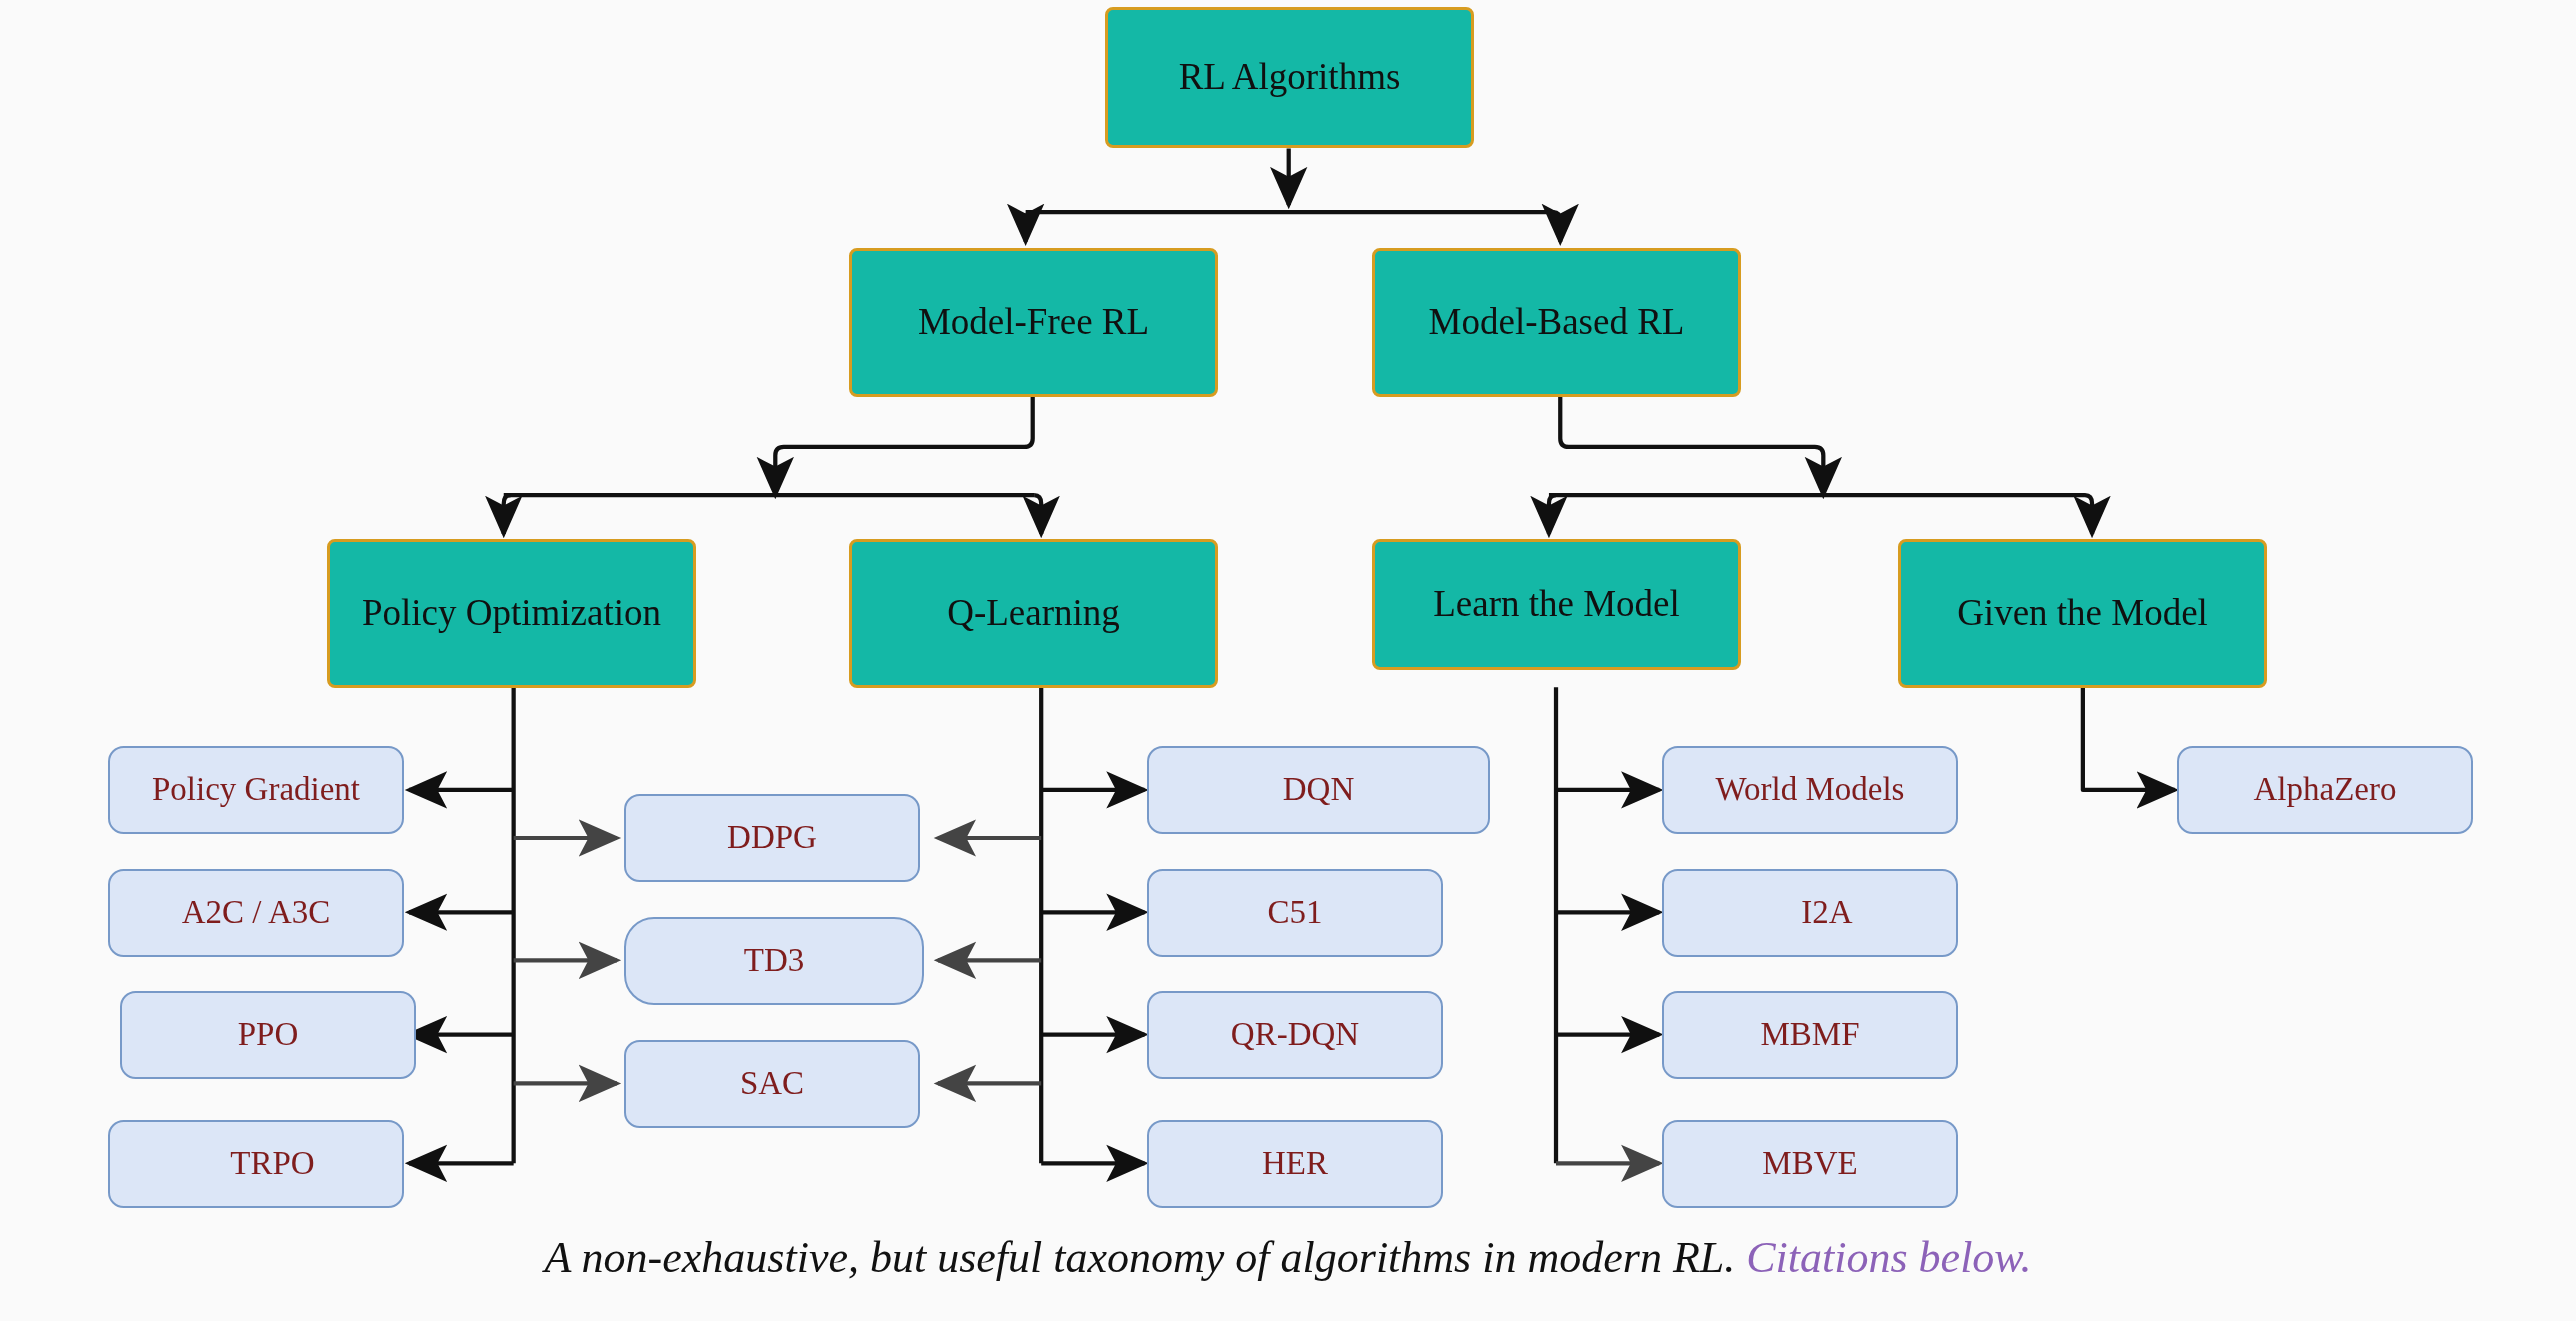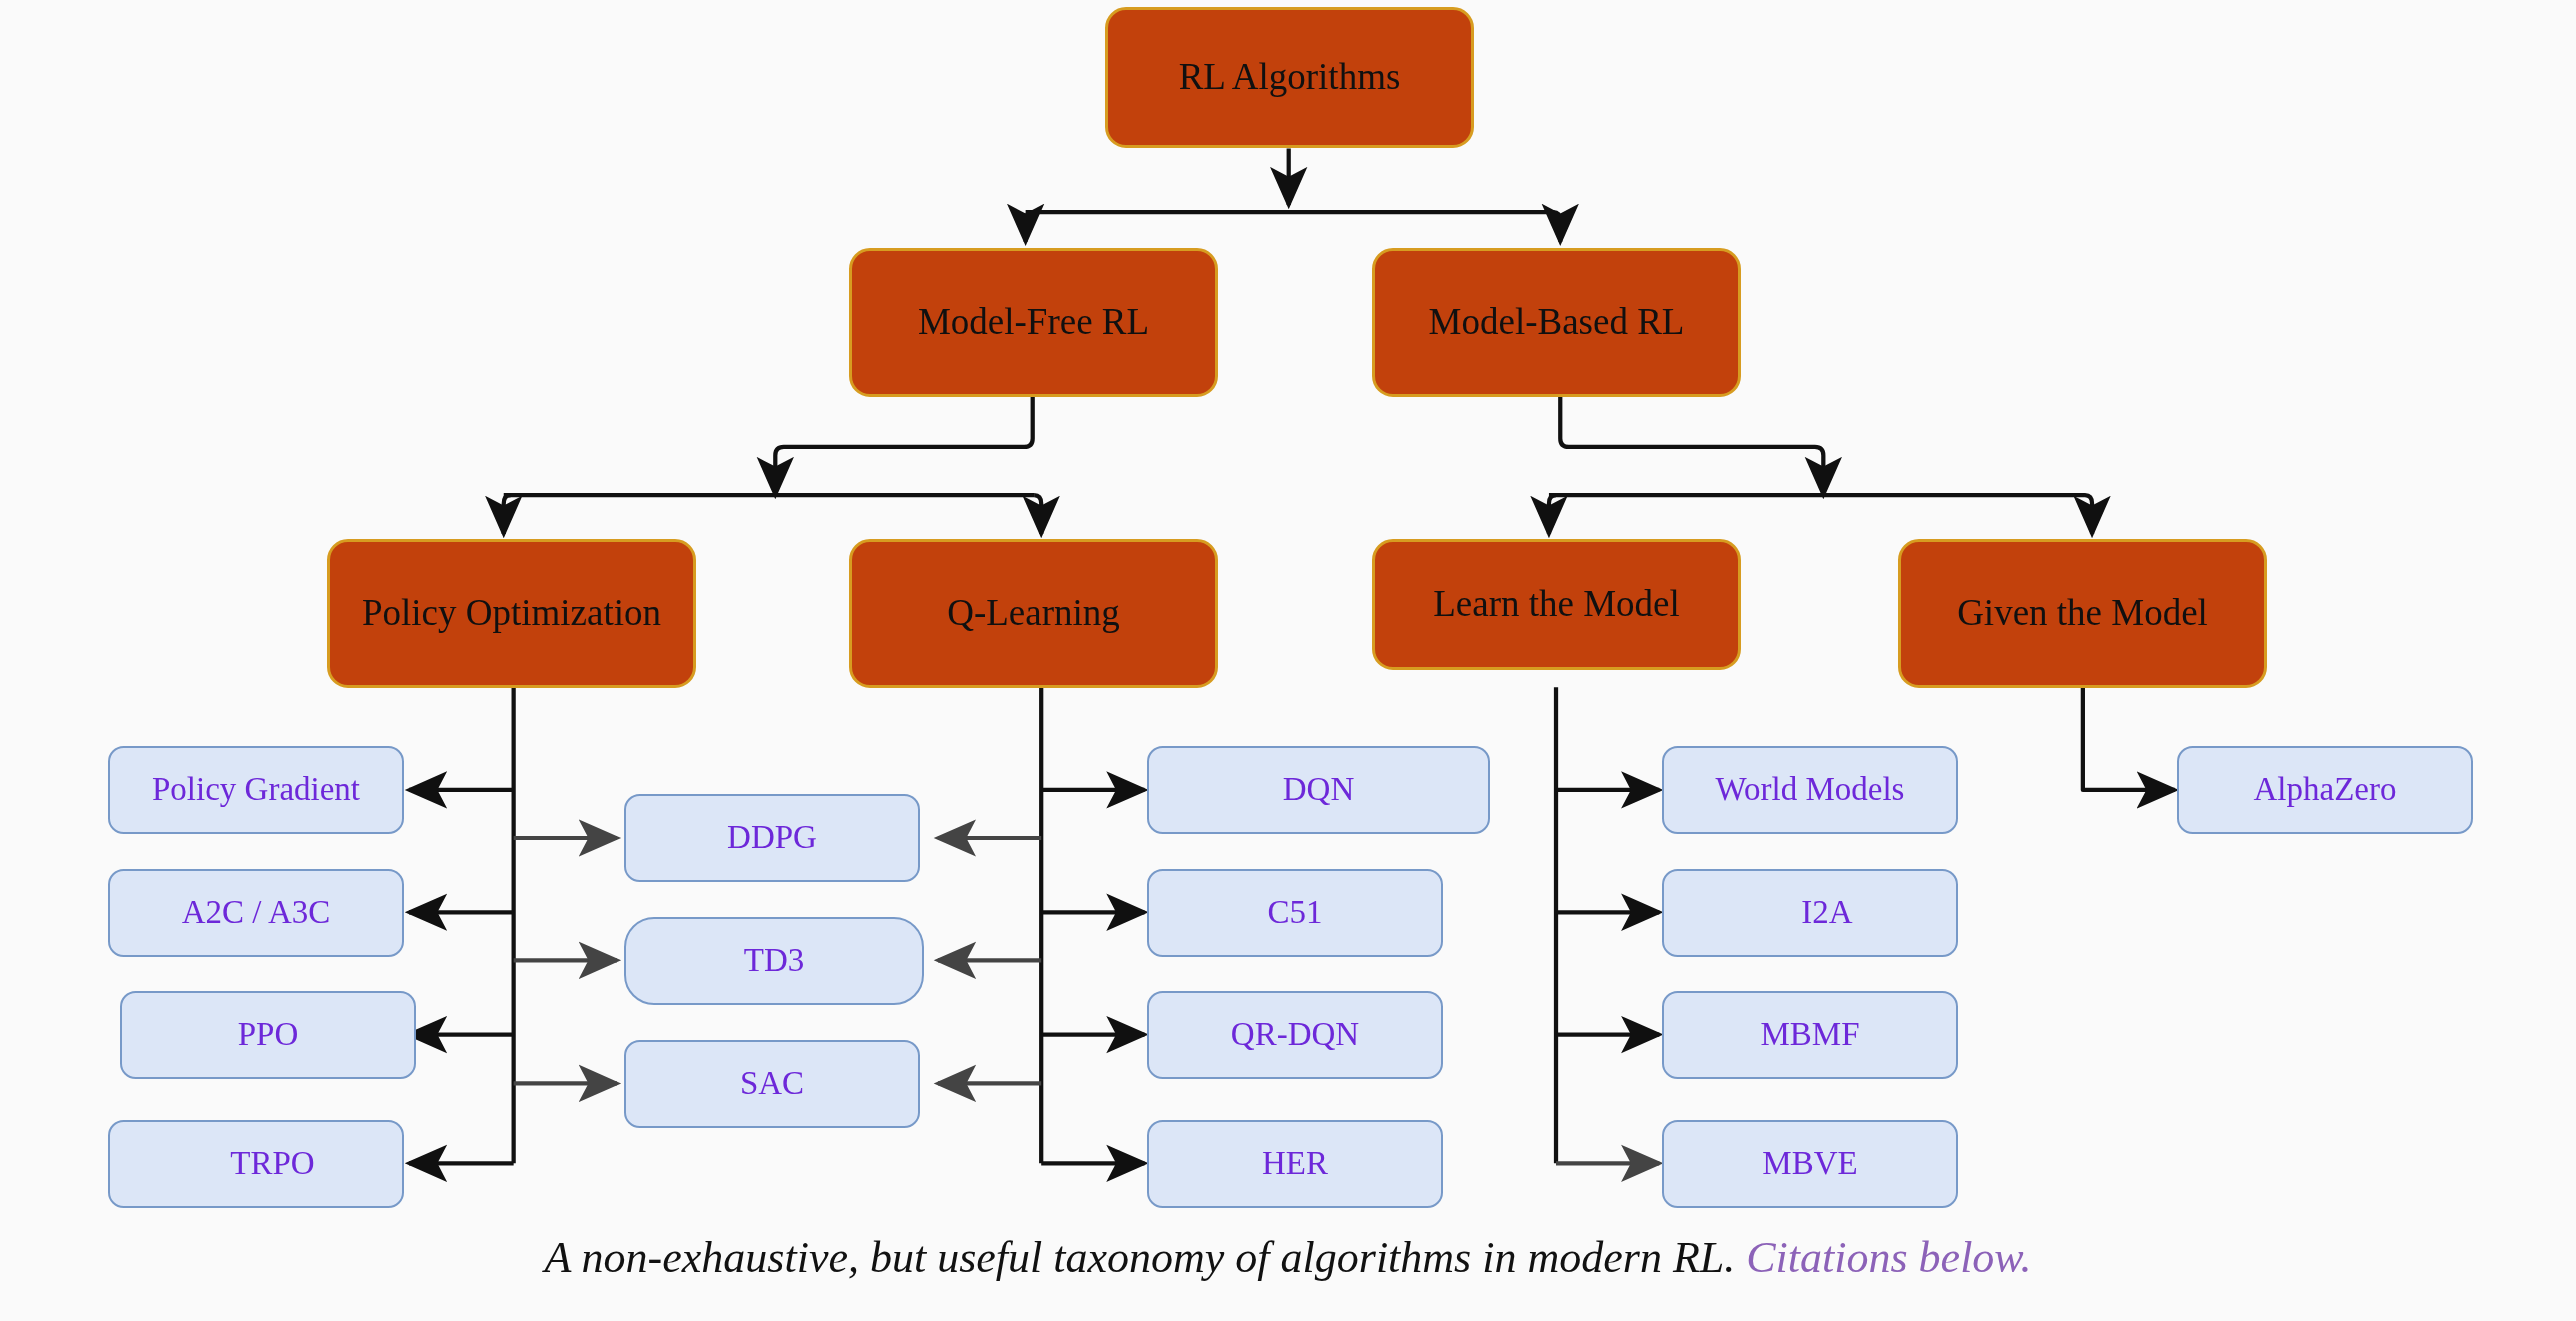--- a/index.html
+++ b/index.html
@@ -31,32 +31,32 @@
     box-sizing: border-box;
     display: flex;
     align-items: center;
     justify-content: center;
     text-align: center;
     border-radius: 15.6px;
     line-height: 1.15;
     z-index: 3;
   }
   .node.cat {
-    background: #c2410c;
+    background: #14b8a6;
     border: 3.5px solid #d79c20;
     font-size: 37px;
     color: #101010;
-    border-radius: 21px;
+    border-radius: 8px;
     align-items: center;
   }
   .node.algo {
     background: #dce6f7;
     border: 2.8px solid #7799c8;
     font-size: 33px;
-    color: #6d28d9;
+    color: #7f1d1d;
     border-radius: 15.6px;
   }
   .caption {
     position: absolute;
     left: 0;
     top: 1742;
     width: 2576px;
     text-align: center;
     font-style: italic;
     font-size: 44px;

